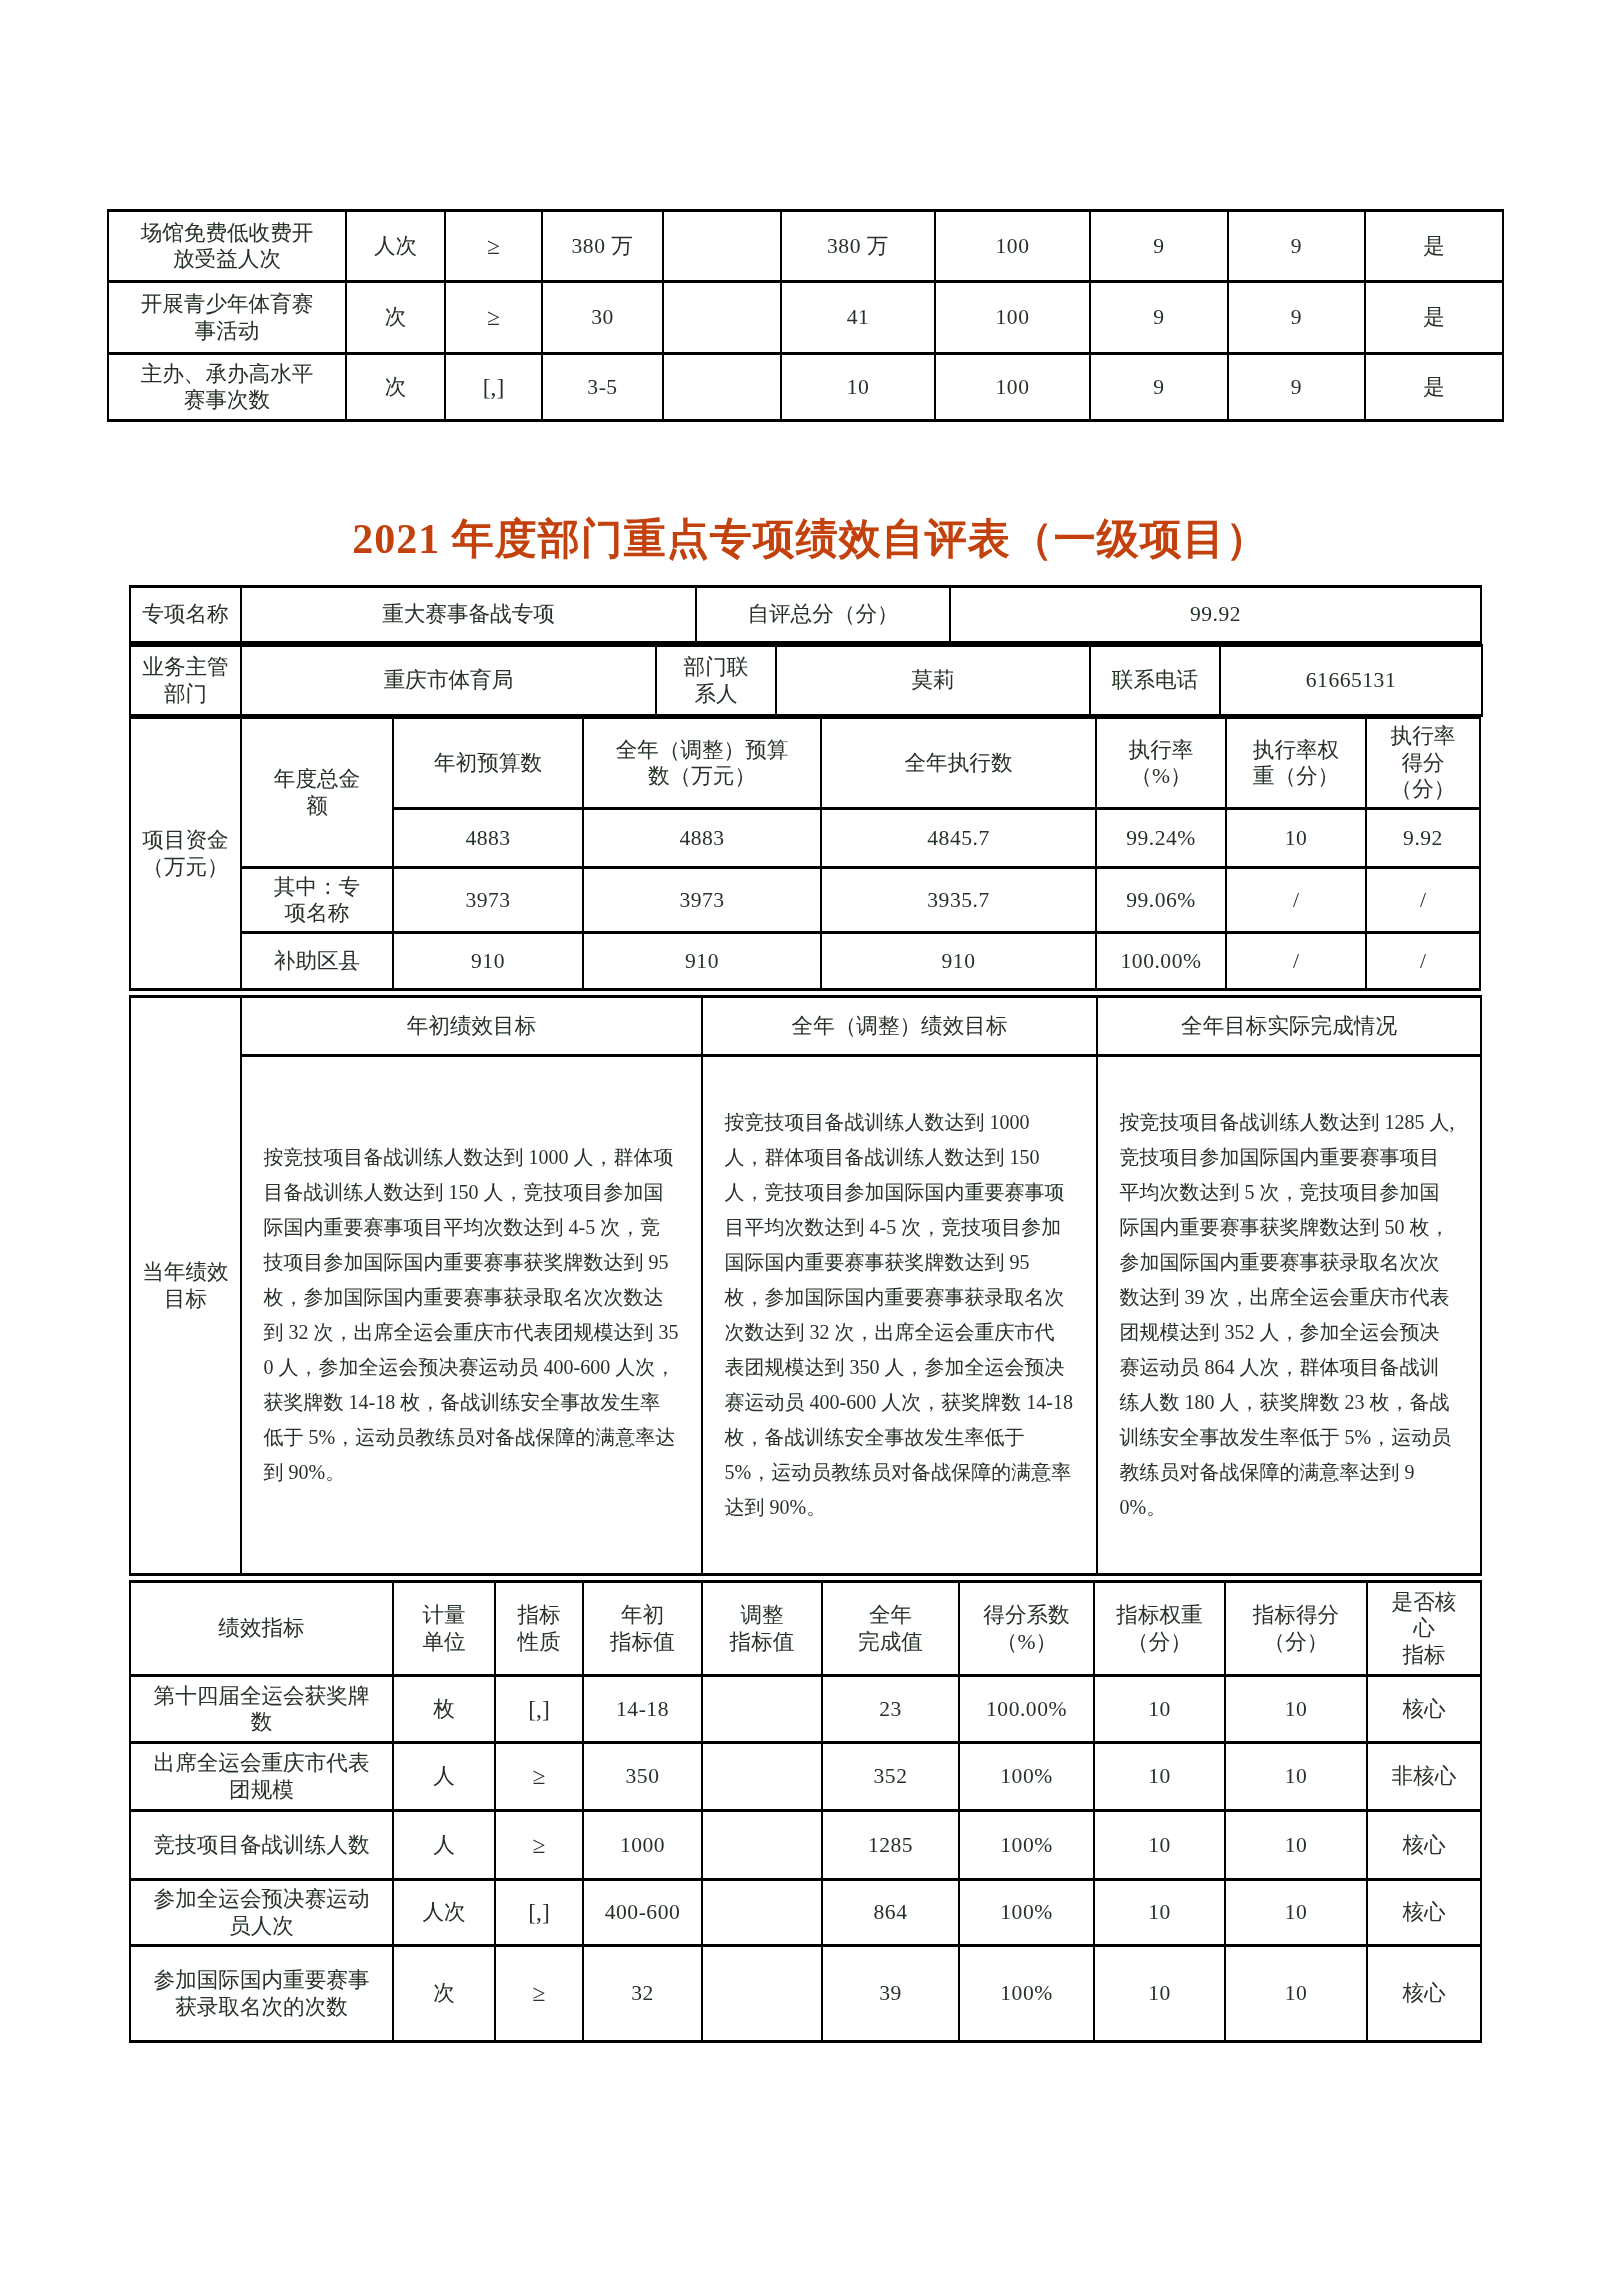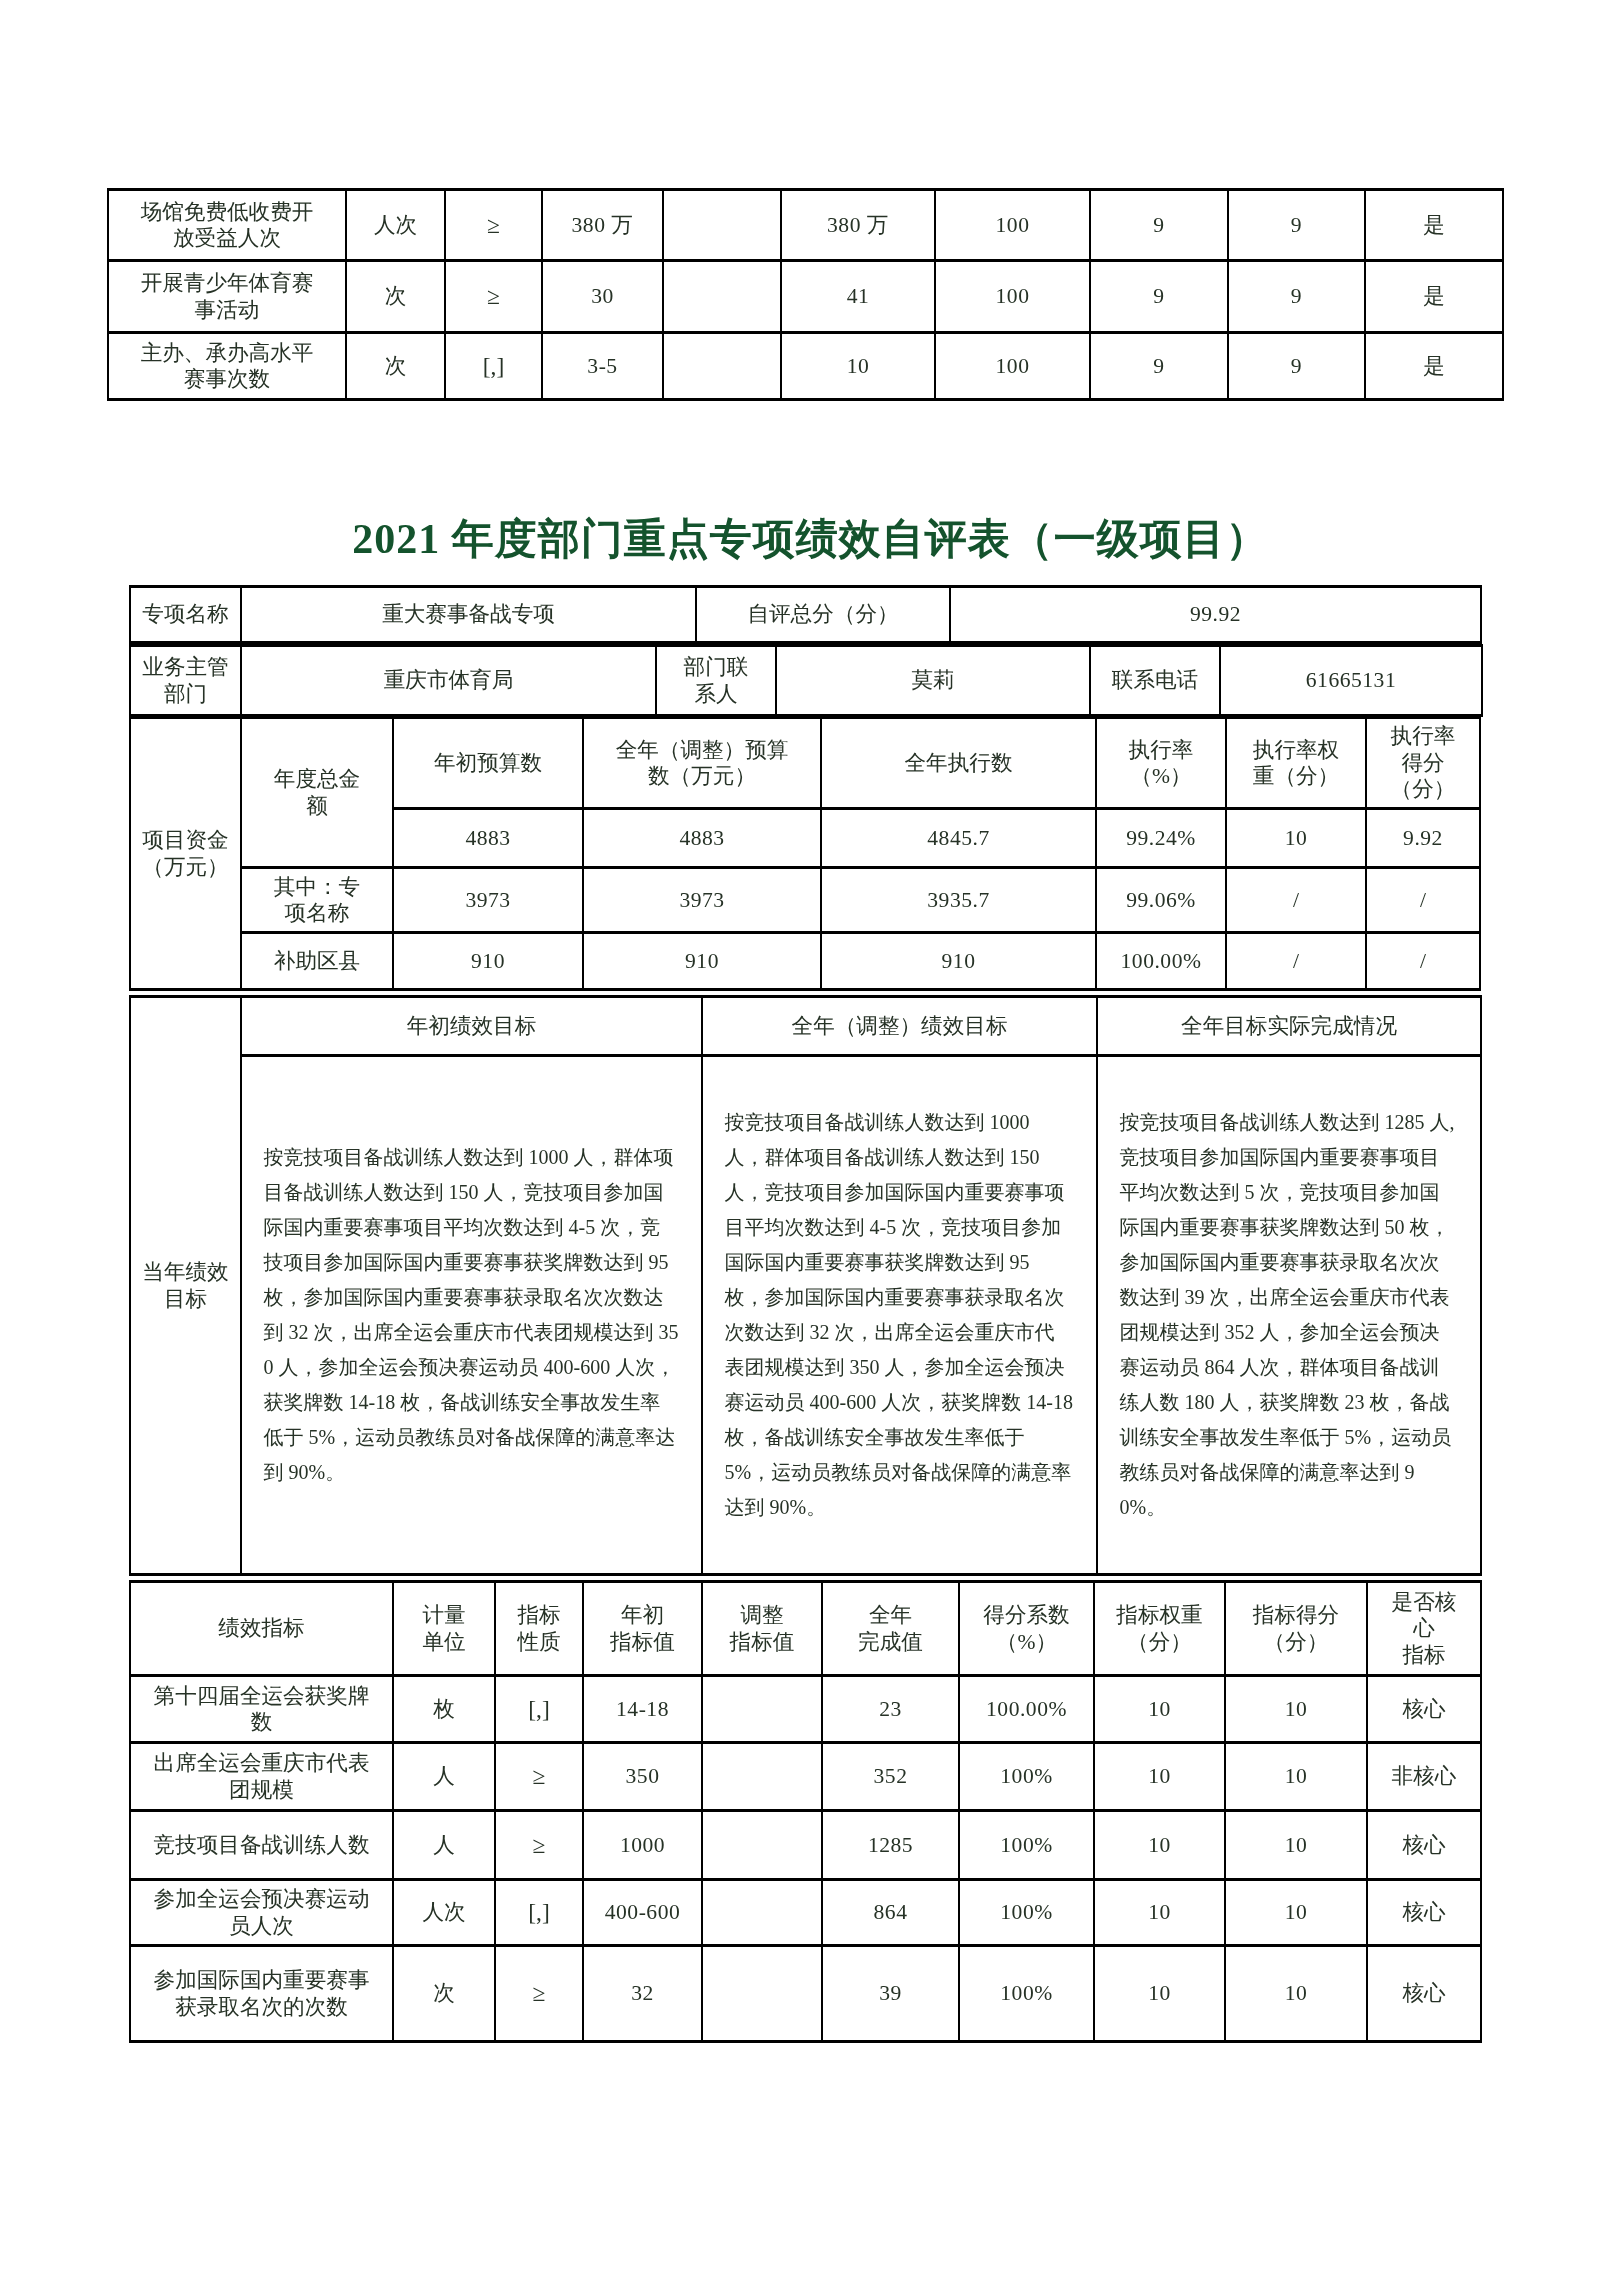--- a/index.html
+++ b/index.html
@@ -35,21 +35,21 @@
     font-size:20px; line-height:35px;
     padding:11.8px 21.6px; word-break:break-all;
   }
   .sym { font-size:23.5px; }
 </style>
 </head>
 <body>
 
 <div class="page">
 
-  <table style="left:107px; top:188px; width:1395px;">
+  <table style="left:107px; top:209px; width:1395px;">
     <colgroup>
       <col style="width:238px">
         <col style="width:99px">
         <col style="width:97px">
         <col style="width:121px">
         <col style="width:118px">
       <col style="width:154px">
         <col style="width:155px">
         <col style="width:138px">
         <col style="width:137px">
@@ -88,21 +88,21 @@
       <td></td>
       <td class="num">10</td>
       <td class="num">100</td>
       <td class="num">9</td>
       <td class="num">9</td>
       <td>是</td>
     </tr>
   </tbody>
     </table>
 
-  <div class="doc-title" style="color: #14532d;">2021 年度部门重点专项绩效自评表（一级项目）</div>
+  <div class="doc-title" style="color: #c2410c;">2021 年度部门重点专项绩效自评表（一级项目）</div>
 
   <table style="left:129px; top:585px; width:1351px;">
     <colgroup>
         <col style="width:111px">
         <col style="width:455px">
         <col style="width:254px">
         <col style="width:531px">
       </colgroup>
     <tbody>
         <tr style="height:56px">

